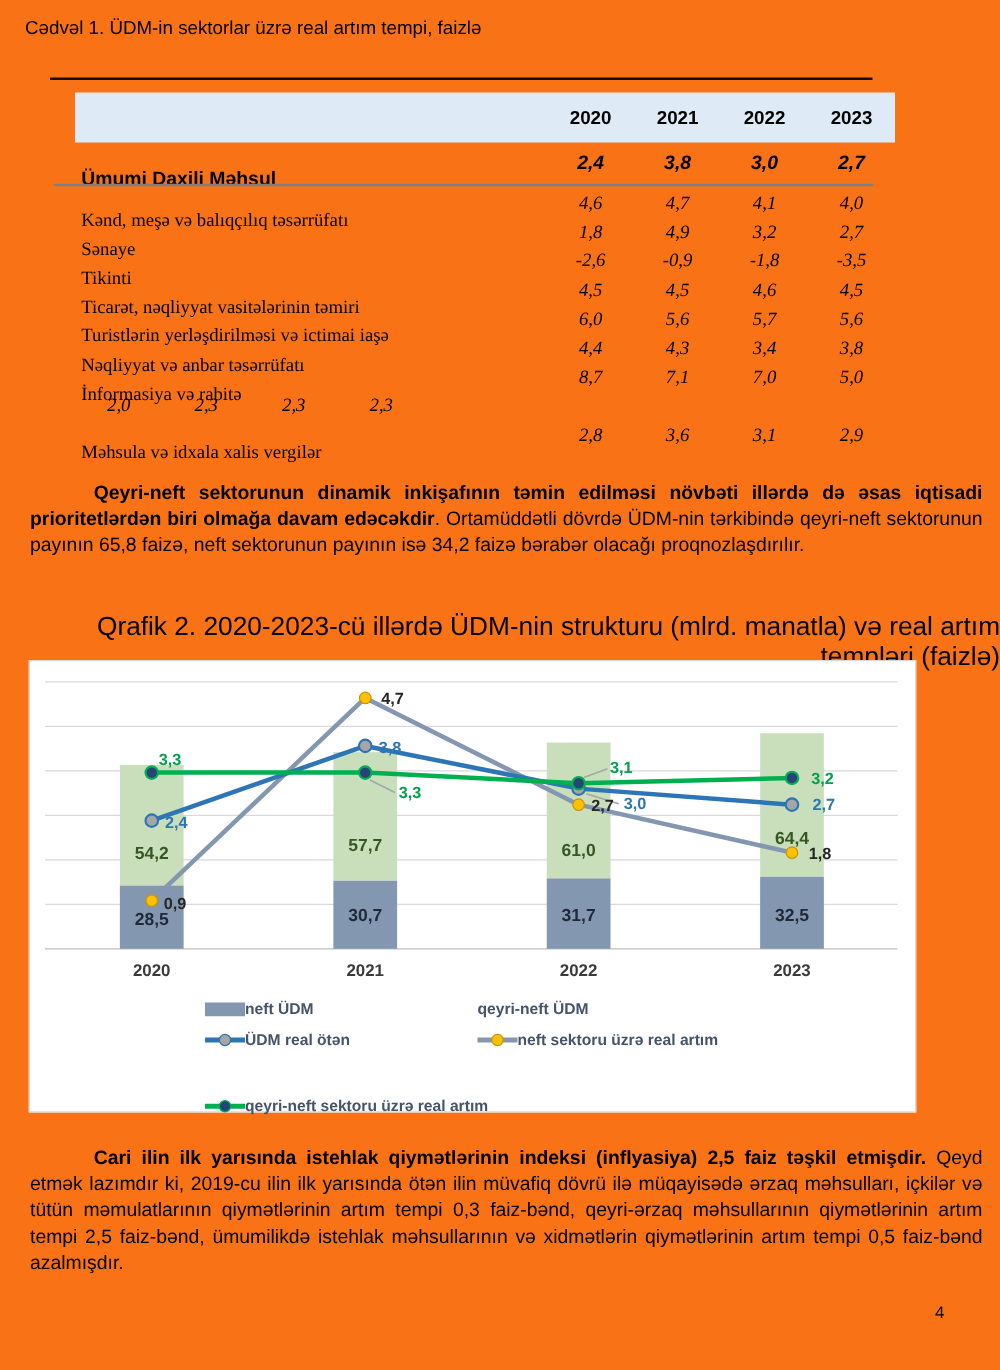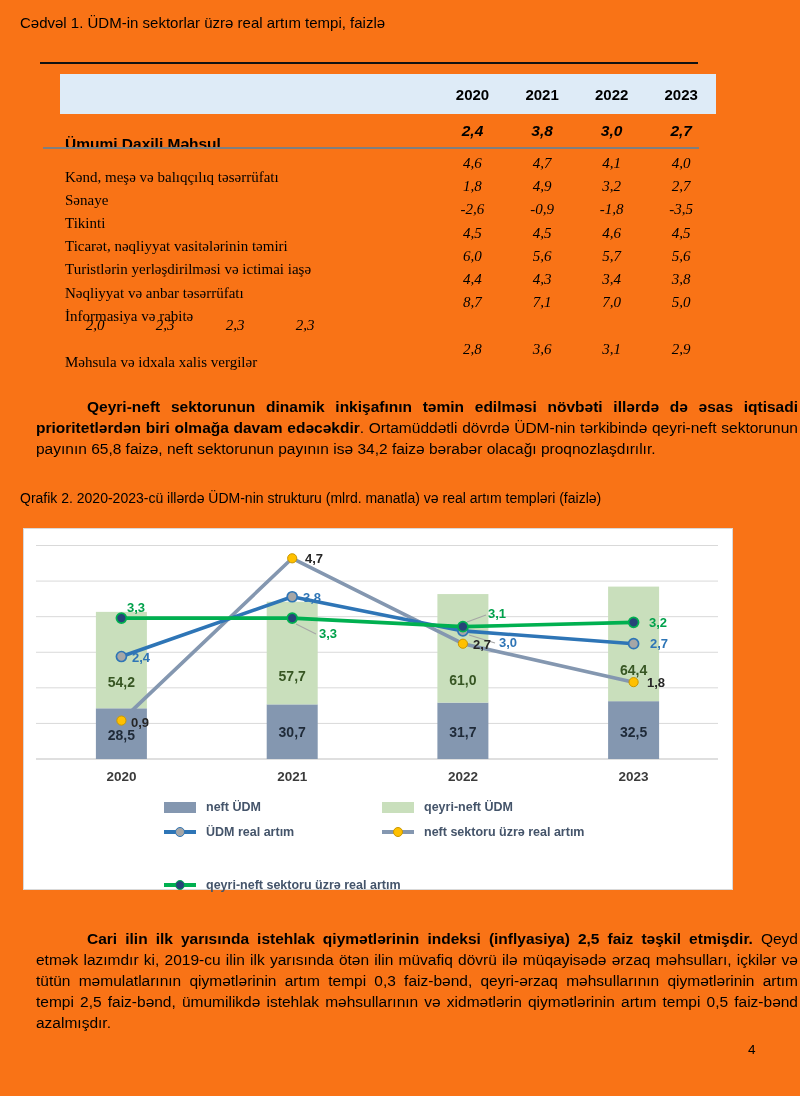--- a/index.html
+++ b/index.html
@@ -16,34 +16,34 @@
   .t-head { display:flex; align-items:center; height:40px; background:#DEEBF7; font-weight:bold; }
   .t-gdp  { display:flex; align-items:center; height:33px; font-weight:bold; font-size:15.5px; }
   .t-gdp .c-val { font-style:italic; }
   .t-rows { padding-top:5px; }
   .t-row  { display:flex; align-items:center; height:23.2px;font-family:Liberation Serif, serif; }
   .c-label { width:375px; padding-left:5px;margin-top:27px; }
   .c-val   { width:70px; text-align:center; }
   .t-row .c-val { font-style:italic;text-align:center; }
 
   .para { position:absolute; left:20px; width:762px; text-align:justify;
-          font-size:15.5px; line-height:21px; text-indent:51px; margin:16px; }
+          font-size:15.5px; line-height:21px; text-indent:51px; margin:4px; }
   .para-1 { top:380px; }
   .para-2 { top:912px; }
 
-  .chart-caption { position:absolute; left:20px; top:490px; font-size:14px; }
+  .chart-caption { position:absolute; left:36px; top:490px; font-size:21px;text-align:right; }
 
   .chart-box { position:absolute; left:23px; top:528px; width:708px; height:360px;
                border:1px solid #D9D9D9; background:#fff; }
   .chart-box svg { position:absolute; left:0; top:0; }
   .chart-box svg text { font-family:"Liberation Sans", sans-serif; font-weight:bold; }
 
-  .legend-item { position:absolute; display:flex; align-items:center; gap:10px;
+  .legend-item { position:absolute; display:flex; align-items:center; gap:0;
                  height:14px; font-size:12.5px; font-weight:bold; color:#44546A; white-space:nowrap; }
-  .li-1 { left:140px; top:271px; } .li-2 { left:358px; top:271px; }
+  .li-1 { left:140px; top:271px; } .li-2 { left:358px; top:271px;flex-direction:column; }
   .li-3 { left:140px; top:296px; } .li-4 { left:358px; top:296px; }
   .li-5 { left:140px; top:321px;margin-top:28px; }
   .swatch-bar { width:32px; height:11px; }
   .swatch-line { width:32px; height:4px; position:relative; }
   .swatch-line .dot { position:absolute; left:11px; top:-3px; width:10px; height:10px;
                       border-radius:50%; box-sizing:border-box; border:1.5px solid transparent; }
 
   .page-num { position:absolute; left:748px; top:1042px; font-size:13.5px; }
 </style>
 </head>
@@ -214,21 +214,21 @@
       <span>neft ÜDM</span>
     </div>
     <div class="legend-item li-2">
       <span class="swatch-bar" id="sw-bar-qeyri" style="background: rgb(201, 223, 188);"></span>
       <span>qeyri-neft ÜDM</span>
     </div>
     <div class="legend-item li-3">
       <span class="swatch-line" id="sw-line-0" style="background: rgb(46, 117, 182);">
           <span class="dot" style="background: rgb(166, 166, 166); border-color: rgb(46, 117, 182);"></span>
         </span>
-      <span>ÜDM real artım</span>
+      <span>ÜDM real ötən</span>
     </div>
     <div class="legend-item li-4">
       <span class="swatch-line" id="sw-line-1" style="background: rgb(132, 151, 176);">
           <span class="dot" style="background: rgb(255, 192, 0); border-color: rgb(201, 151, 0);"></span>
         </span>
       <span>neft sektoru üzrə real artım</span>
     </div>
     <div class="legend-item li-5">
       <span class="swatch-line" id="sw-line-2" style="background: rgb(0, 176, 80);">
           <span class="dot" style="background: rgb(38, 68, 120); border-color: rgb(0, 176, 80);"></span>

